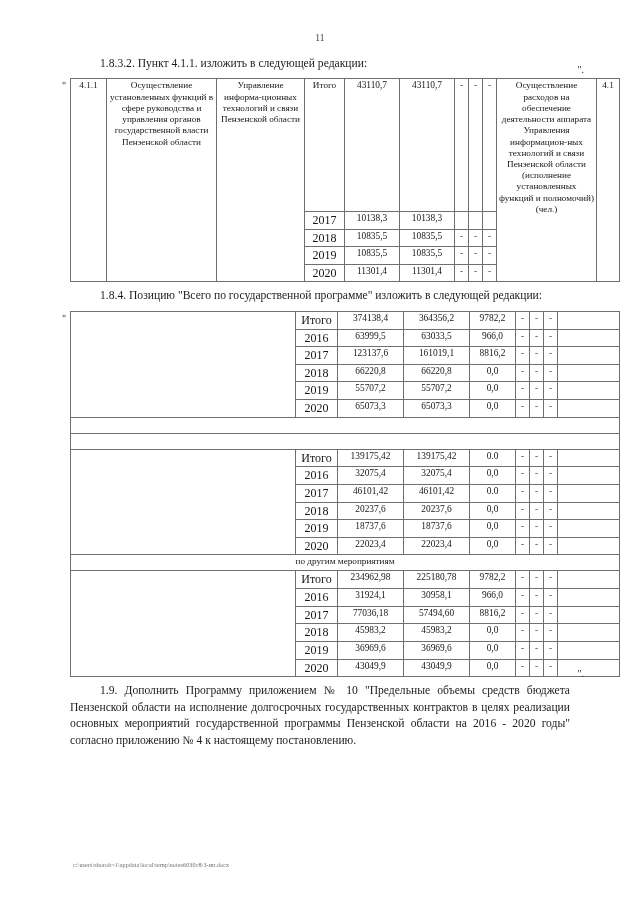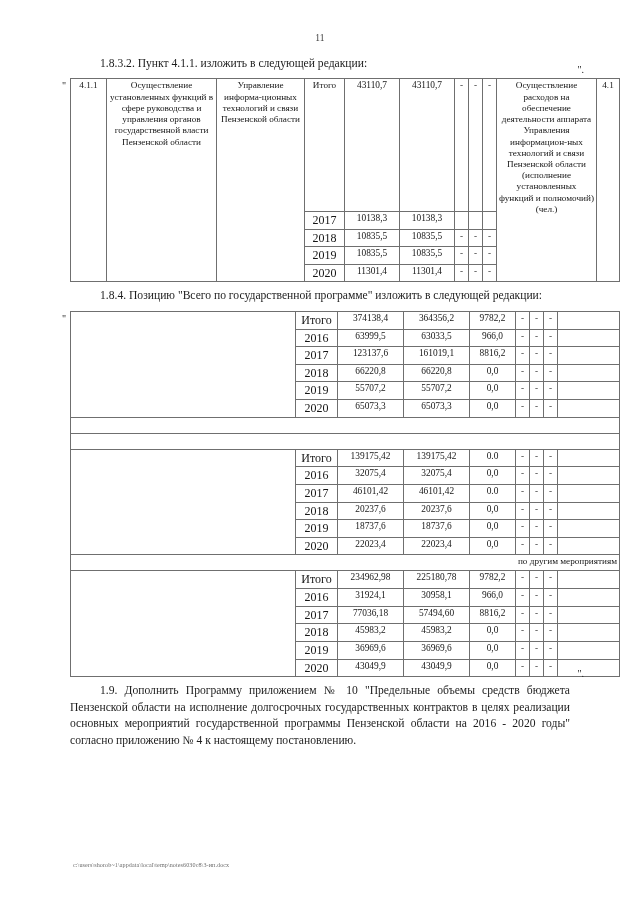--- a/index.html
+++ b/index.html
@@ -37,21 +37,21 @@
   }
   table.doc td{
     border:1px solid #6f6f6f;
     padding:1px 2px;
     vertical-align:top;
     word-wrap:break-word;
     overflow-wrap:break-word;
   }
   td.c{text-align:center;}
   td.ctr-mid{text-align:center;vertical-align:middle;}
-  td.l{text-align:right;}
+  td.l{text-align:center;}
   td.blank{}
   .yr{font-size:12px;}
   .num{font-size:9.4px;}
 
   
   .t1 col.c1{width:36px;}
   .t1 col.c2{width:110px;}
   .t1 col.c3{width:88px;}
   .t1 col.c4{width:40px;}
   .t1 col.c5{width:55px;}

